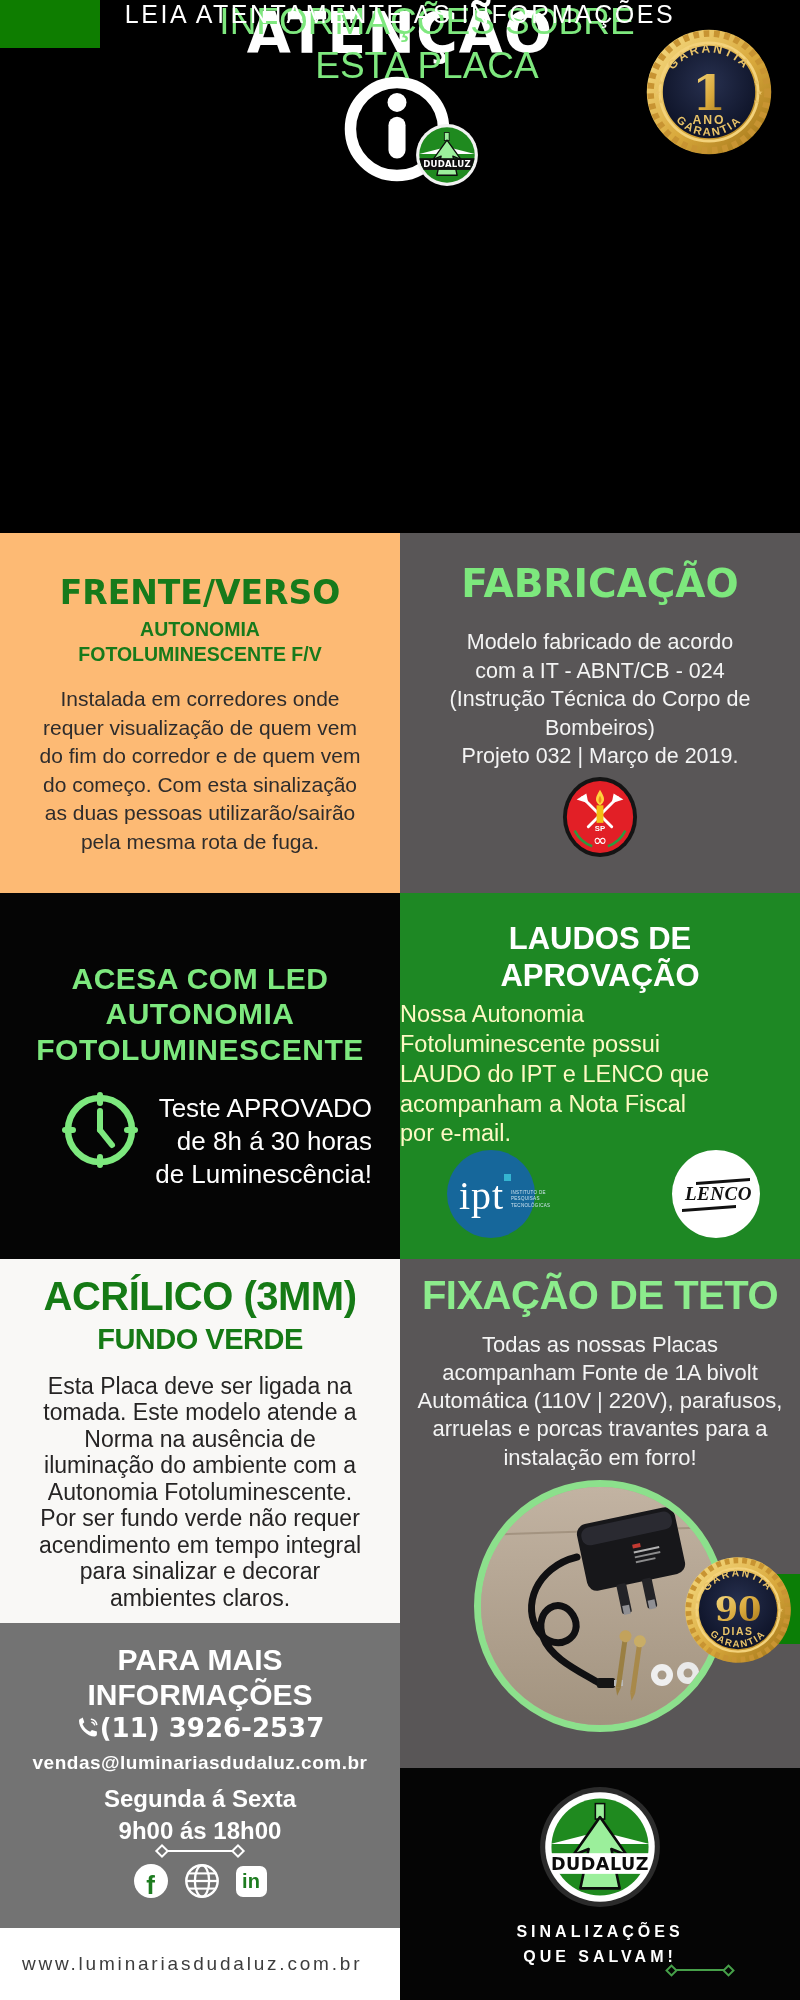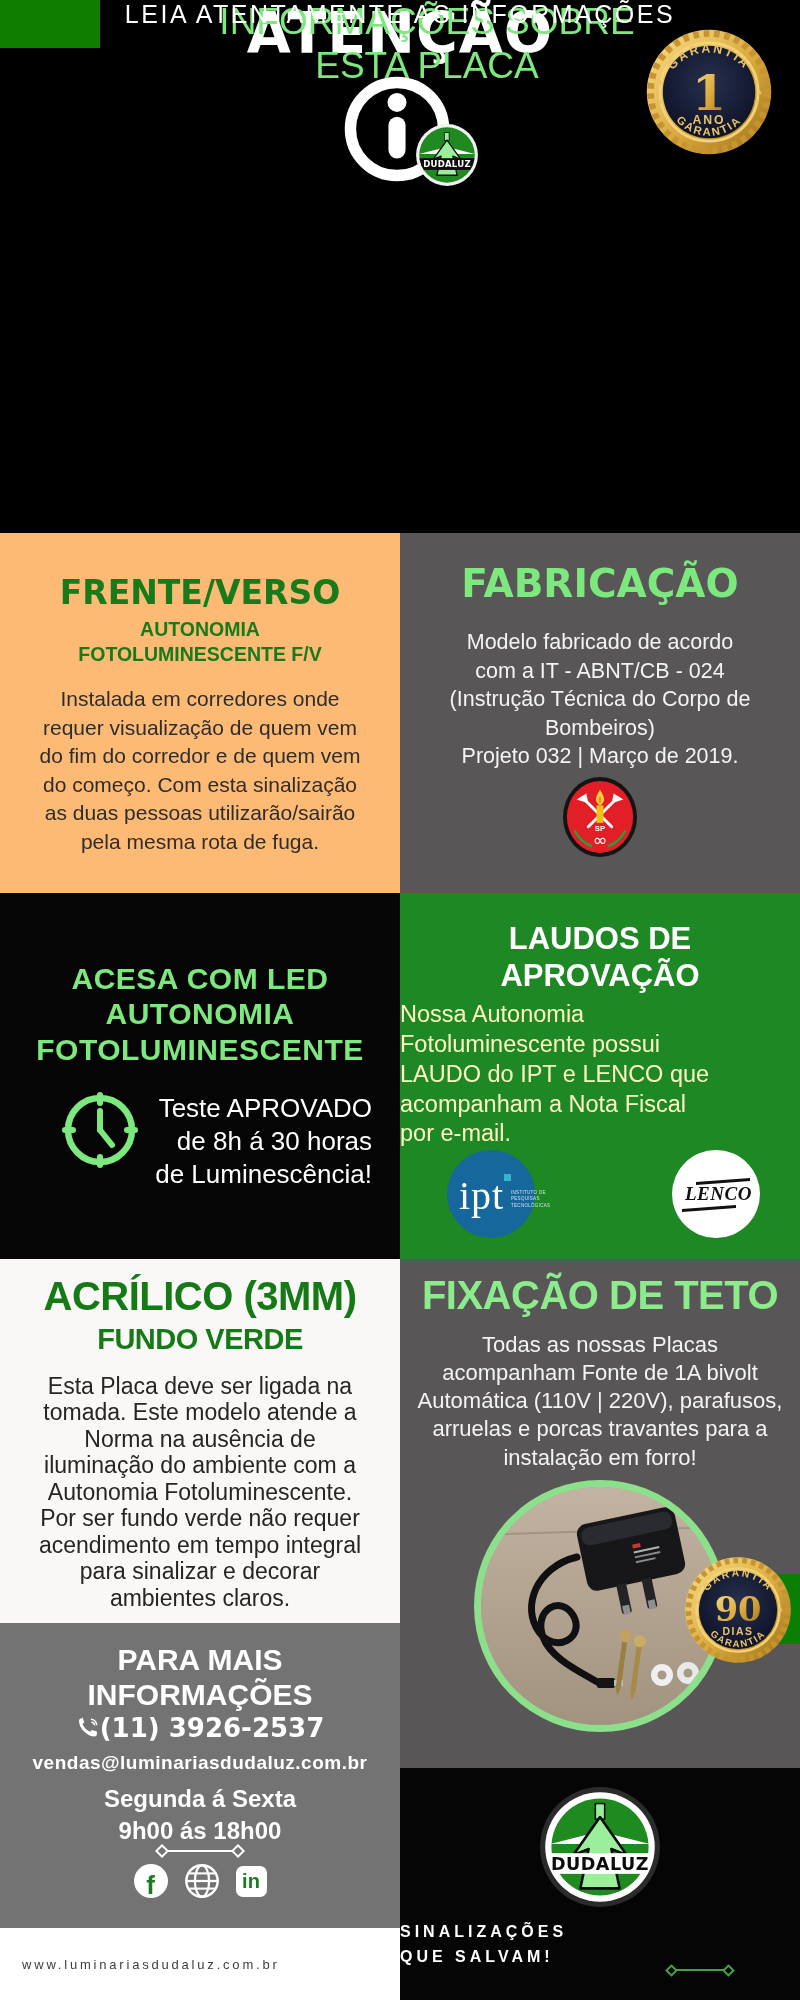--- a/index.html
+++ b/index.html
@@ -64,24 +64,24 @@
   .divider{display:flex;align-items:center;justify-content:center;}
   .con-div{left:157px;top:224px;width:86px;height:8px;}
   .dia{width:6px;height:6px;border:2px solid #fff;transform:rotate(45deg);background:transparent;}
   .bar{flex:1;height:2px;background:#fff;}
   .con-social{left:0;top:239px;width:400px;display:flex;justify-content:center;align-items:center;gap:15px;}
   .soc-fb{width:34px;height:34px;border-radius:50%;background:#fff;color:#1e7c20;font-weight:bold;font-size:26px;
           display:flex;align-items:flex-end;justify-content:center;overflow:hidden;line-height:0.95;}
   .soc-li{width:31px;height:31px;border-radius:7px;background:#fff;color:#1e7c20;font-weight:bold;font-size:20px;
           display:flex;align-items:center;justify-content:center;}
   .p-footwhite{left:0;top:1928px;width:400px;height:72px;background:#ffffff;display:flex;align-items:center;}
-  .foot-url{padding-left:22px;color:#3d3d3d;font-size:13px;letter-spacing:2.8px;}
+  .foot-url{padding-left:22px;color:#3d3d3d;font-size:19px;letter-spacing:2.8px;}
   .p-brand{left:400px;top:1768px;width:400px;height:232px;background:#050505;color:#fff;}
   .brand-logo{left:138px;top:17px;width:124px;height:124px;}
-  .brand-tag{left:0;top:152px;width:400px;text-align:left;font-size:16px;font-weight:bold;letter-spacing:4px;line-height:1.55;}
+  .brand-tag{left:0;top:152px;width:400px;text-align:center;font-size:16px;font-weight:bold;letter-spacing:4px;line-height:1.55;}
   .brand-div{left:267px;top:198px;width:66px;height:8px;}
   .dia-g{width:5px;height:5px;border:2px solid #46a049;transform:rotate(45deg);}
   .bar-g{flex:1;height:2px;background:#46a049;}
   b{font-weight:normal;}
 </style>
 </head>
 <body>
 
 <div id="page">
 

